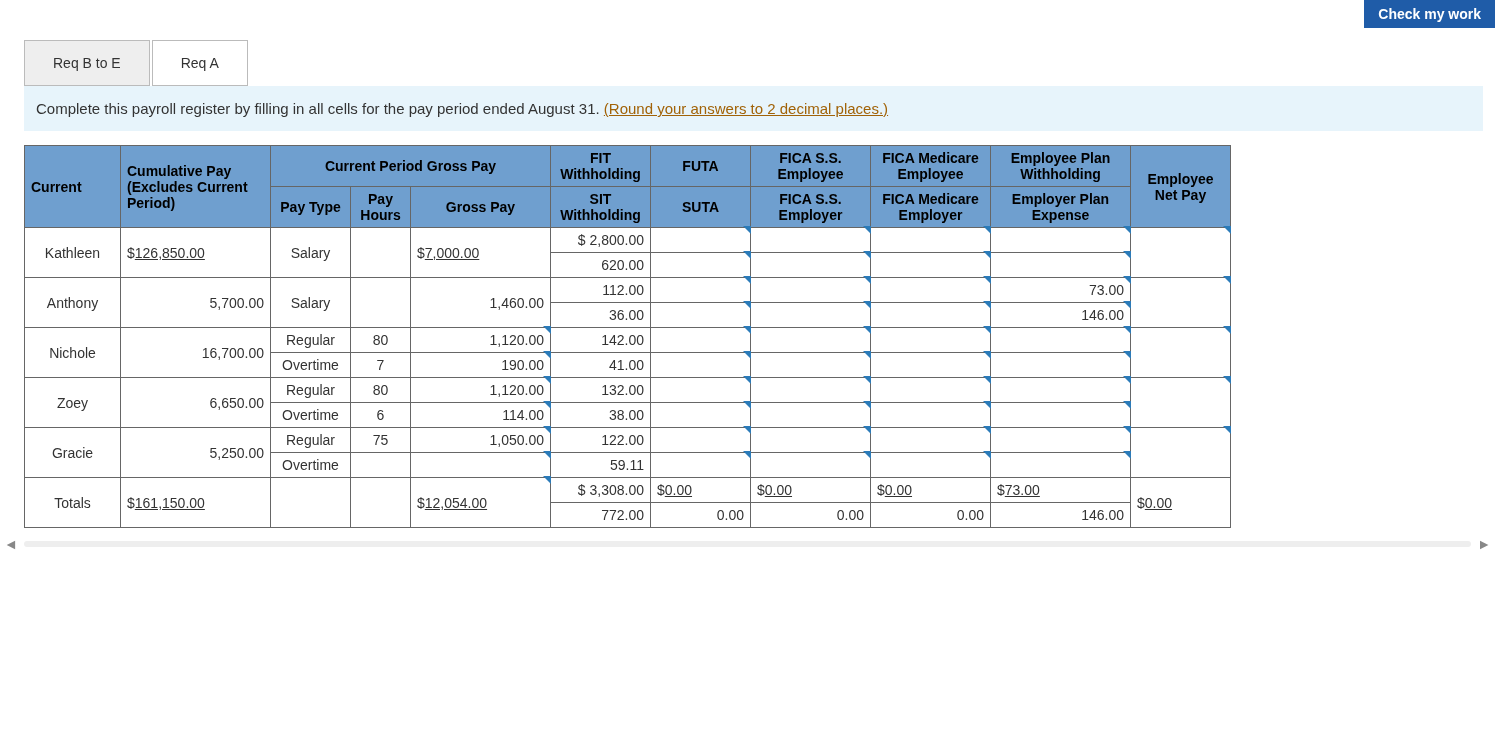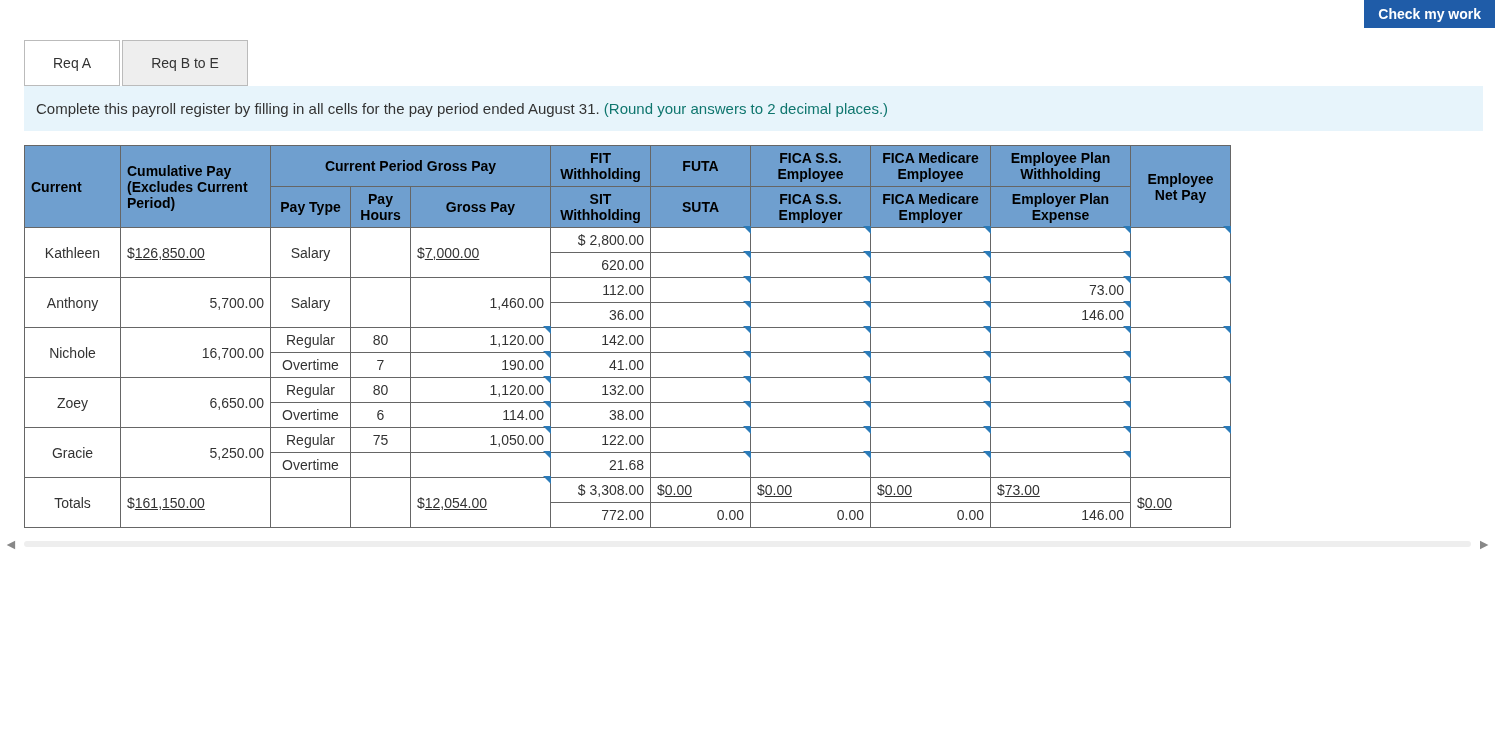--- a/index.html
+++ b/index.html
@@ -31,21 +31,21 @@
     margin-right: 2px;
     cursor: pointer;
   }
   .tab.inactive { background: #eee; }
   .instruction {
     background: #e7f4fb;
     padding: 14px 12px;
     margin: 0 12px 0 24px;
     font-size: 15px;
   }
-  .instruction .red { color: #0f766e; }
+  .instruction .red { color: #a16207; text-decoration: underline; }
 
   table.payroll {
     border-collapse: collapse;
     margin: 14px 0 0 24px;
     table-layout: fixed;
   }
   table.payroll th,
   table.payroll td {
     border: 1px solid #666;
     padding: 4px 6px;
@@ -123,22 +123,22 @@
 </head>
 <body>
 
 <div class="page">
 
   <div class="top-bar">
     <button class="check-btn">Check my work</button>
   </div>
 
   <div class="tab-row">
+    <div class="tab inactive">Req B to E</div>
     <div class="tab">Req A</div>
-    <div class="tab inactive">Req B to E</div>
   </div>
 
   <div class="instruction">
     <span>Complete this payroll register by filling in all cells for the pay period ended August 31. </span>
     <span class="red">(Round your answers to 2 decimal places.)</span>
   </div>
 
   <table class="payroll">
     <colgroup>
       <col class="col-emp">
@@ -288,21 +288,21 @@
         <td class="inputcell"></td>
         <td class="inputcell"></td>
         <td class="inputcell"></td>
         <td class="inputcell"></td>
         <td rowspan="2" class="inputcell"></td>
       </tr>
       <tr>
         <td class="text-left">Overtime</td>
         <td class="text-center"></td>
         <td class="inputcell"></td>
-        <td class="num">21.68</td>
+        <td class="num">59.11</td>
         <td class="inputcell"></td>
         <td class="inputcell"></td>
         <td class="inputcell"></td>
         <td class="inputcell"></td>
       </tr>
 
       <tr>
         <td rowspan="2" class="text-left">Totals</td>
         <td rowspan="2" class="money">
           <div class="money-inner">

